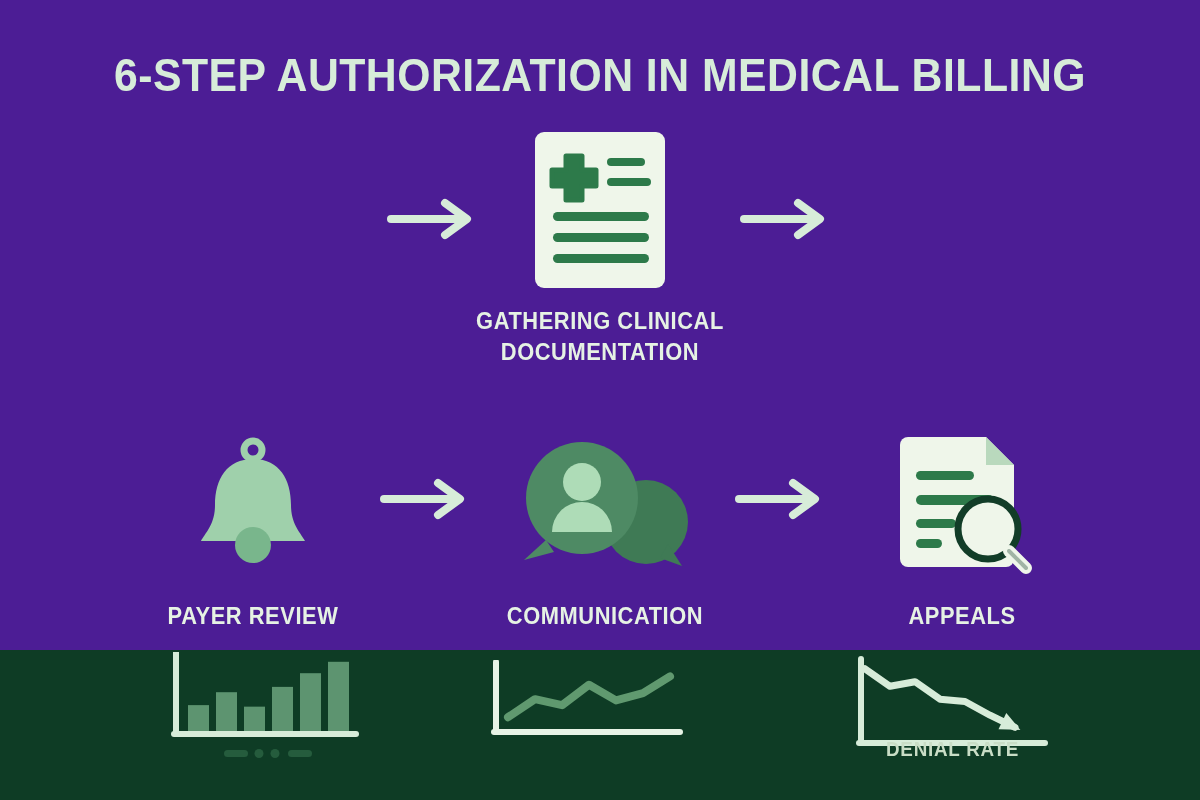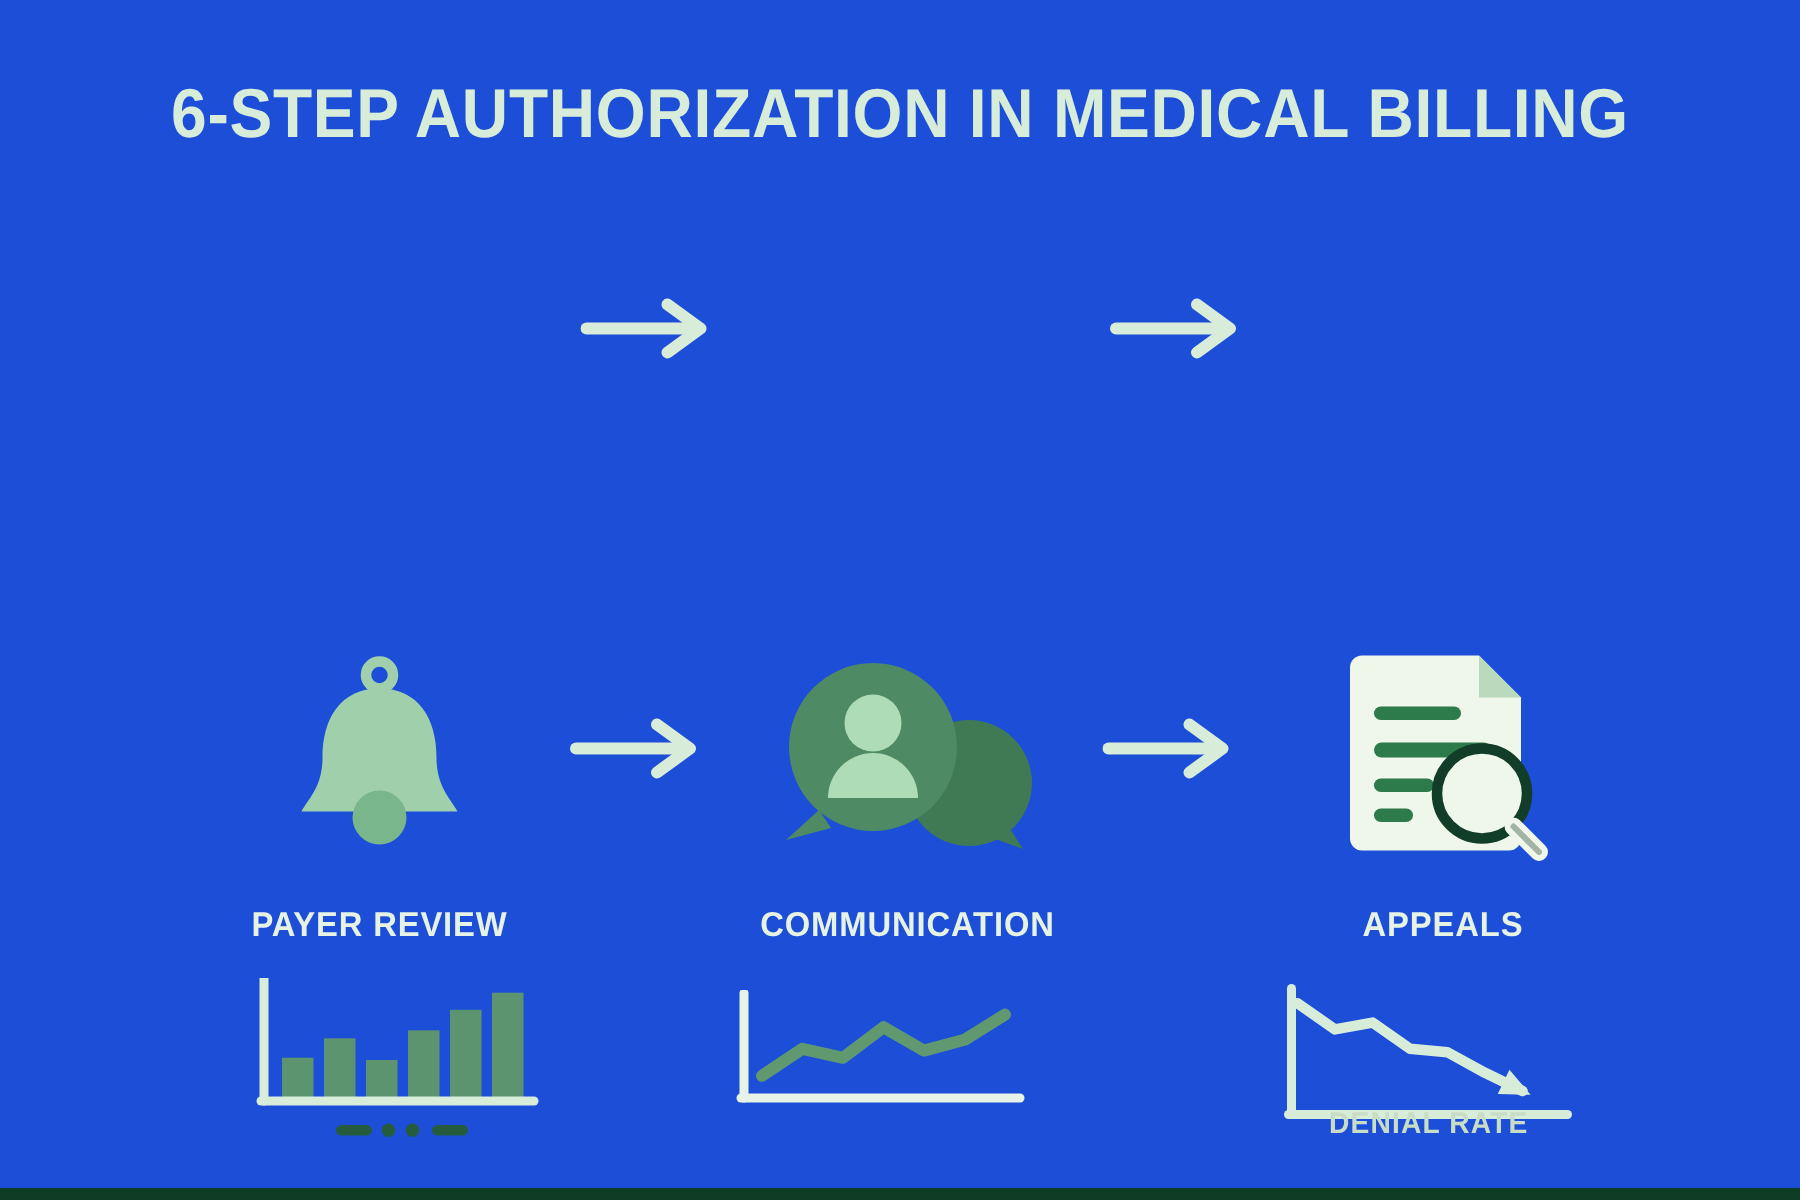--- a/index.html
+++ b/index.html
@@ -11,22 +11,22 @@
     width: 1200px;
     height: 800px;
     background: #0e3c25;
     font-family: "Liberation Sans", sans-serif;
     overflow: hidden;
     position: relative;
   }
   .canvas {
     position: relative;
     width: 1200px;
-    height: 792px;
-    background: #1d4ed8;
+    height: 650px;
+    background: #4c1d95;
     text-decoration: underline;
   }
 
   
   .title {
     position: absolute;
     top: 48px;
     left: 0;
     width: 1200px;
     text-align: center;
@@ -104,20 +104,38 @@
   }
 </style>
 </head>
 <body>
 
 <div class="canvas">
 
   <div class="title">6-STEP AUTHORIZATION IN MEDICAL BILLING</div>
 
 
+  <div class="step step-2">
+    <div class="step-icon">
+      <svg width="134" height="160" viewBox="0 0 134 160">
+        <rect x="2" y="2" width="130" height="156" rx="9" ry="9" fill="#eff6ea"></rect>
+
+        <path d="M33 26 h16 v14 h14 v16 h-14 v14 h-16 v-14 h-14 v-16 h14 Z" fill="#2d7a4a" stroke="#2d7a4a" stroke-width="5" stroke-linejoin="round"></path>
+
+        <rect x="74" y="28" width="38" height="8" rx="4" fill="#2d7a4a"></rect>
+        <rect x="74" y="48" width="44" height="8" rx="4" fill="#2d7a4a"></rect>
+
+        <rect x="20" y="82" width="96" height="9" rx="4.5" fill="#2d7a4a"></rect>
+        <rect x="20" y="103" width="96" height="9" rx="4.5" fill="#2d7a4a"></rect>
+        <rect x="20" y="124" width="96" height="9" rx="4.5" fill="#2d7a4a"></rect>
+      </svg>
+    </div>
+    <div class="step-label">GATHERING CLINICAL
+DOCUMENTATION</div>
+  </div>
 
 
   <div class="step step-4">
     <div class="step-icon">
       <svg width="128" height="136" viewBox="0 0 128 136">
         <circle cx="64" cy="13" r="9" fill="none" stroke="#9fd0ab" stroke-width="7"></circle>
         <path d="M64 22 C38 22 26 42 26 68 C26 88 16 96 12 104 H116 C112 96 102 88 102 68 C102 42 90 22 64 22 Z" fill="#9fd0ab"></path>
         <circle cx="64" cy="108" r="18" fill="#79b68c"></circle>
       </svg>
     </div>

